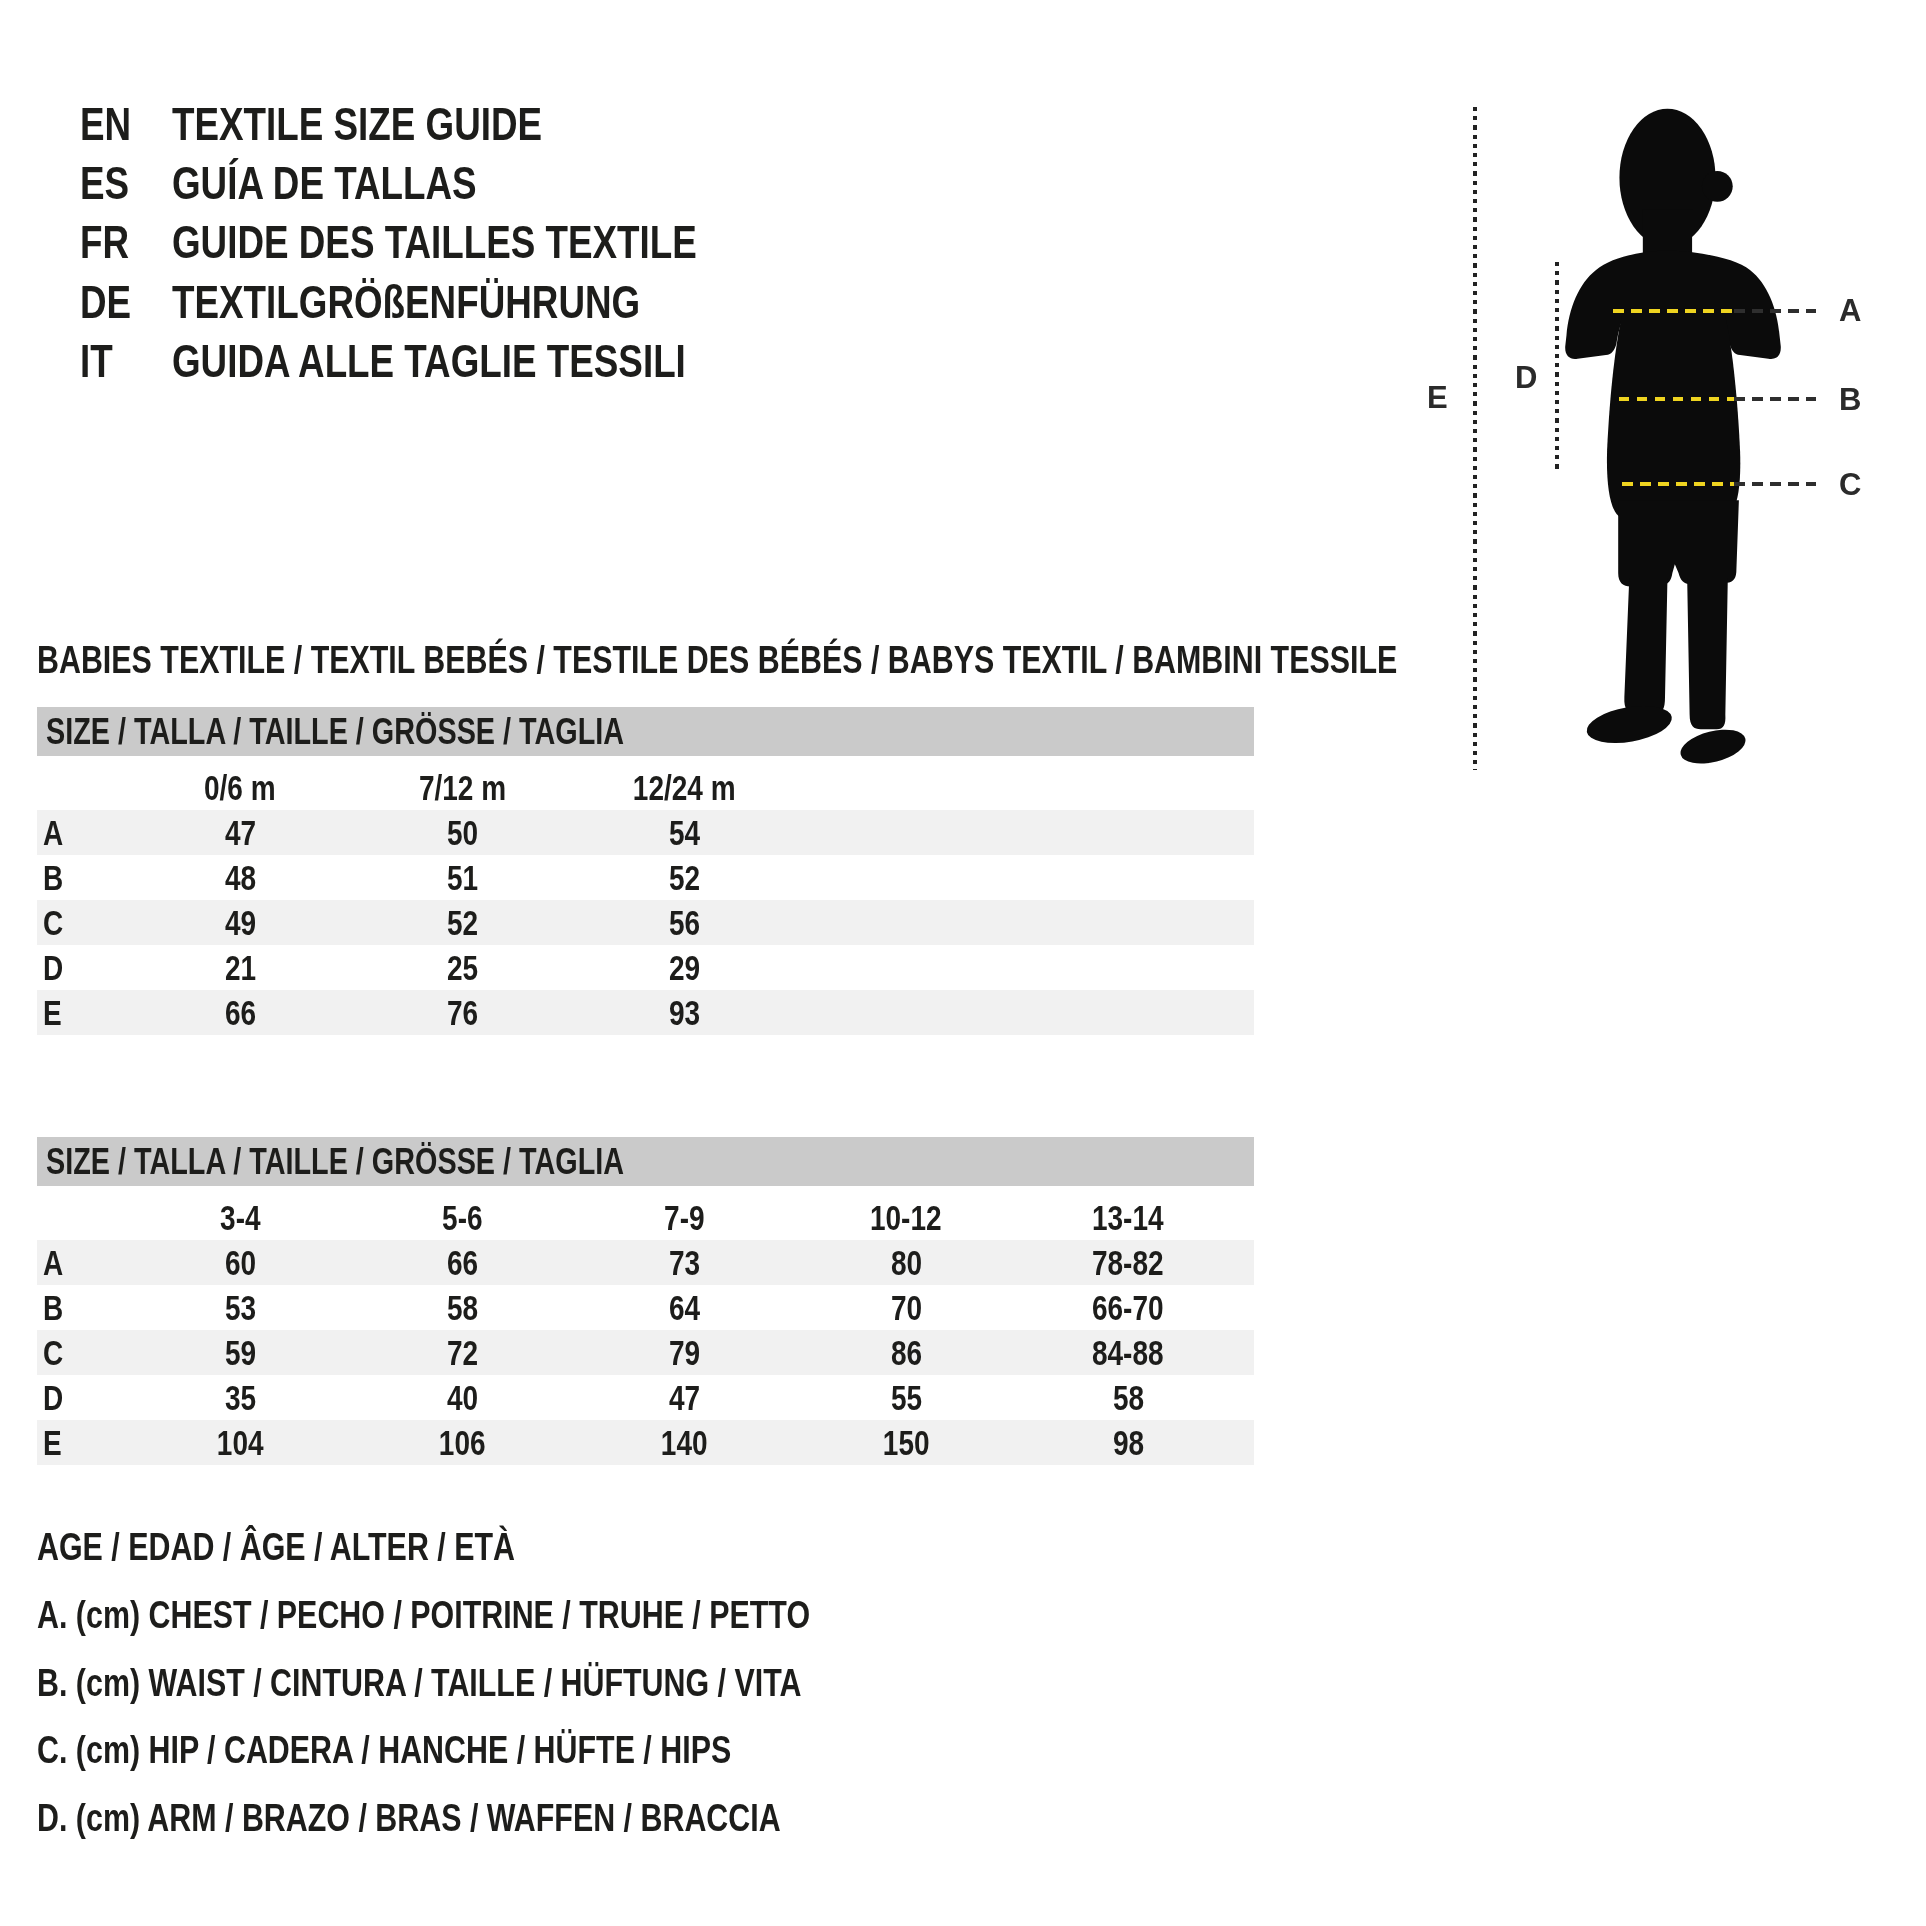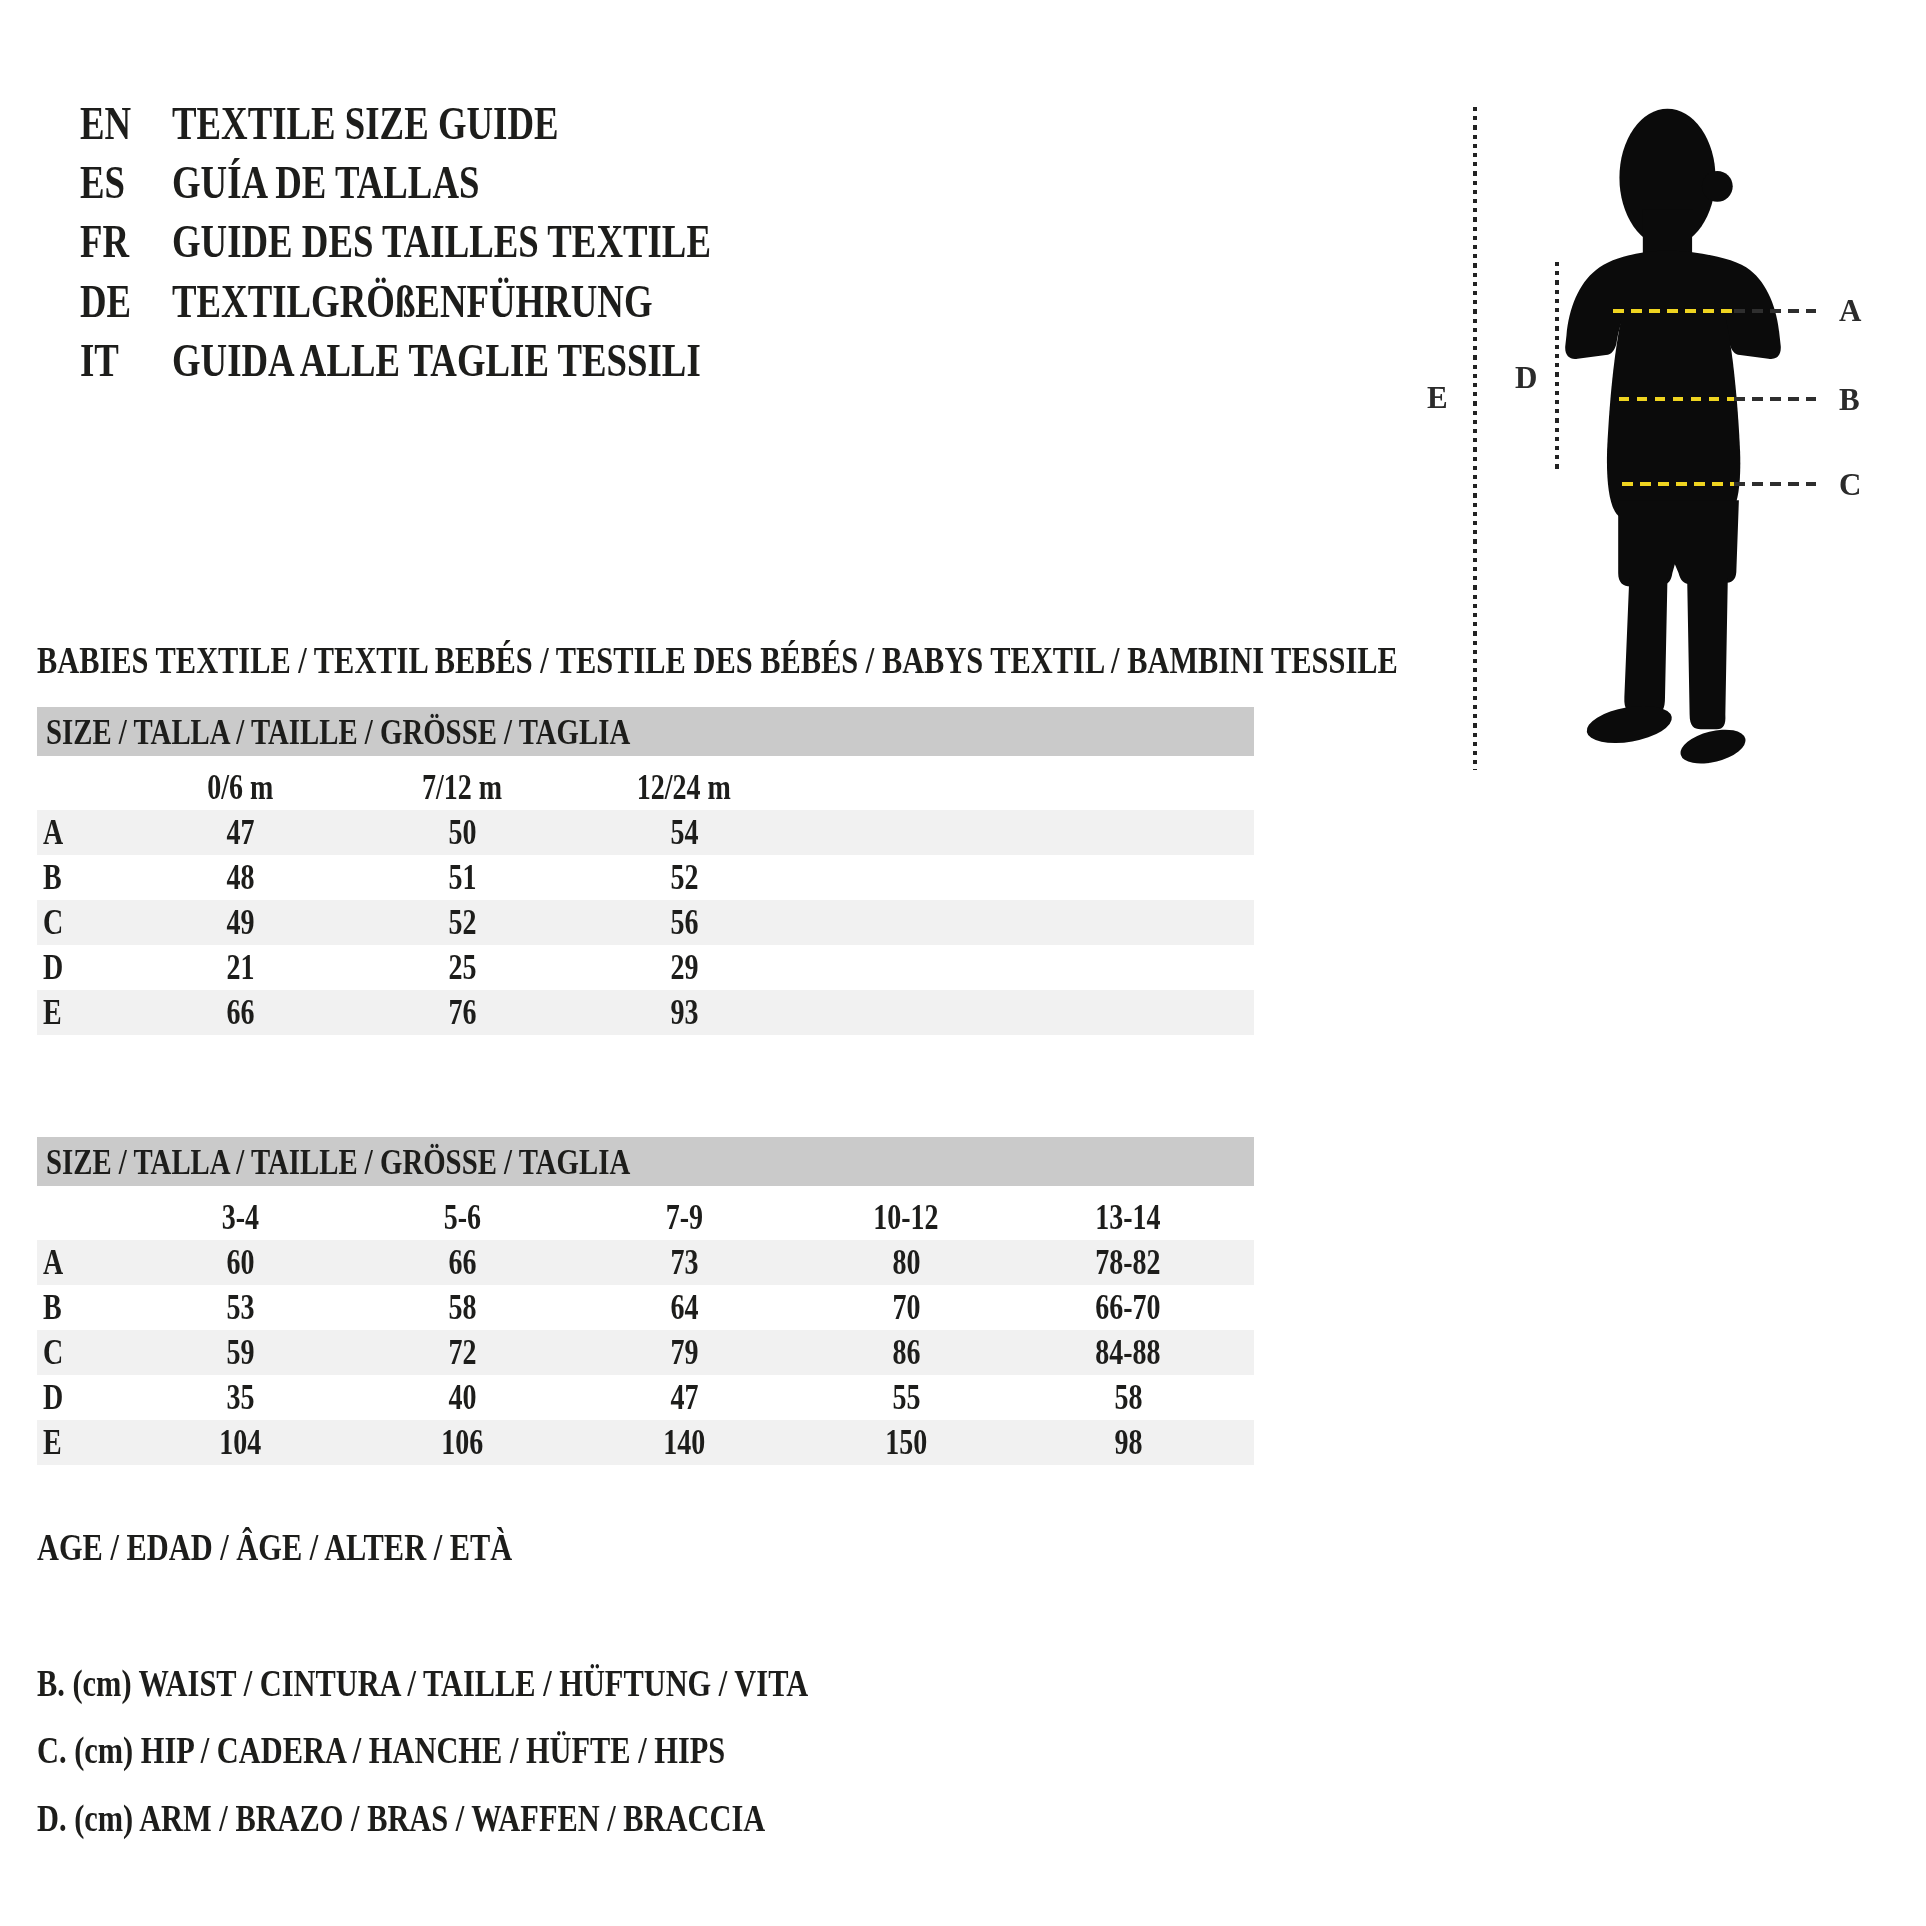--- a/index.html
+++ b/index.html
@@ -1,18 +1,18 @@
 <!DOCTYPE html>
 <html style="font-size:10px"><head>
 <meta charset="utf-8">
 <style>
   html,body{margin:0;padding:0;background:#fff;}
   .page{
     position:relative;width:1926px;height:1926px;background:#ffffff;
-    font-family:Liberation Serif, serif;color:#1d1d1b;overflow:hidden;
+    font-family:Liberation Sans, sans-serif;color:#1d1d1b;overflow:hidden;
   }
   
   .cnd{display:inline-block;transform:scaleX(0.8);transform-origin:0 50%;white-space:nowrap;font-weight:700;}
   .cndc{display:inline-block;transform:scaleX(0.8);transform-origin:50% 50%;white-space:nowrap;font-weight:700;}
 
   
   .lang-row{position:absolute;left:80px;width:986px;font-size:46px;line-height:46px;}
   .lang-code{position:absolute;left:0;top:0;}
   .lang-title{position:absolute;left:92px;top:0;}
 
@@ -191,18 +191,19 @@
   <div class="trow stripe" style="top:1414px">
     <div class="rl"><span class="cnd">E</span></div>
     <div class="c"><span class="cndc">104</span></div>
     <div class="c"><span class="cndc">106</span></div>
     <div class="c"><span class="cndc">140</span></div>
     <div class="c"><span class="cndc">150</span></div>
     <div class="c"><span class="cndc">98</span></div>
   </div>
 
   <div class="legend-line" style="top:1528px"><span class="cnd">AGE / EDAD / ÂGE / ALTER / ETÀ</span></div>
+  <div class="legend-line" style="top:1596px"><span class="cnd">A. (cm) CHEST / PECHO / POITRINE / TRUHE / PETTO</span></div>
   <div class="legend-line" style="top:1664px"><span class="cnd">B. (cm) WAIST / CINTURA / TAILLE / HÜFTUNG / VITA</span></div>
   <div class="legend-line" style="top:1731px"><span class="cnd">C. (cm) HIP / CADERA / HANCHE / HÜFTE / HIPS</span></div>
   <div class="legend-line" style="top:1799px"><span class="cnd">D. (cm) ARM / BRAZO / BRAS / WAFFEN / BRACCIA</span></div>
 
 </div>
 
 
 </body></html>

